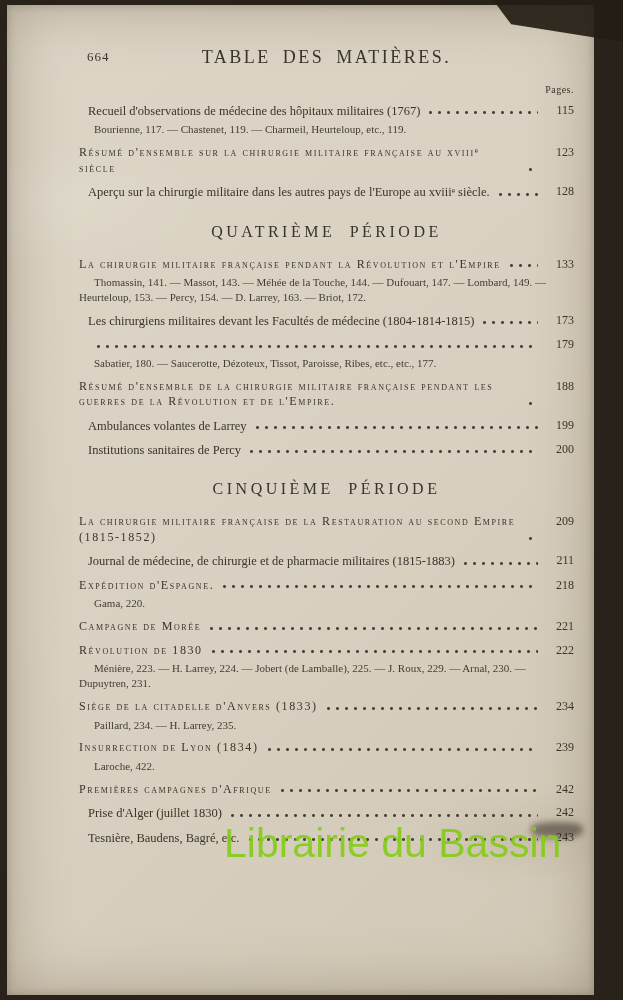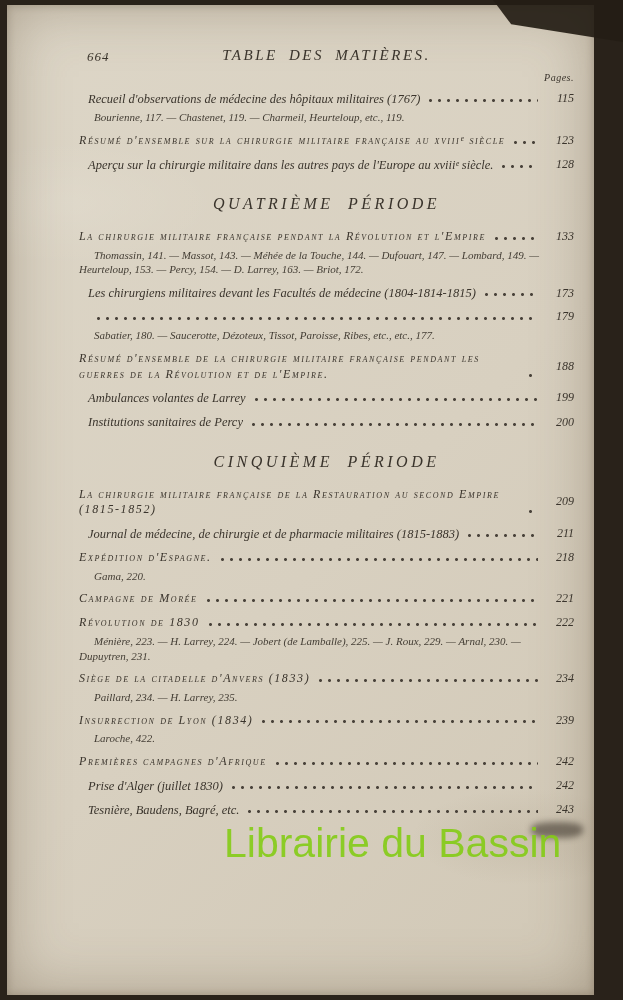--- a/index.html
+++ b/index.html
@@ -12,21 +12,20 @@
     font-family: "Liberation Serif", serif;
   }
   .paper {
     position: absolute;
     left: 7px; top: 5px; right: 29px; bottom: 5px;
     background:
       radial-gradient(ellipse 160px 70px at 88% 84%, rgba(110,90,60,.10), rgba(0,0,0,0) 70%),
       radial-gradient(ellipse 220px 90px at 10% 20%, rgba(255,255,250,.10), rgba(0,0,0,0) 70%),
       linear-gradient(135deg, #ddd6c7 0%, #d8d0c0 55%, #d1c8b6 100%);
     box-shadow: inset 0 0 60px rgba(96,78,55,.38), inset 0 0 8px rgba(60,45,30,.28);
-    font-style: italic;
   }
   .cover-corner {
     position: absolute;
     top: 0; right: 0;
     width: 130px; height: 42px;
     background: #241d15;
     clip-path: polygon(0 0, 100% 0, 100% 100%, 14% 58%);
     opacity: .92;
   }
   .content {
@@ -34,33 +33,33 @@
     left: 72px; right: 20px; top: 42px;
     color: #3a342c;
   }
   .header { position: relative; height: 20px; }
   .folio {
     position: absolute; left: 8px; top: 2px;
     font-size: 13px; letter-spacing: 1px;
   }
   .title {
     text-align: center;
-    font-size: 15px;
+    font-size: 18px;
     letter-spacing: 2.5px;
     word-spacing: 5px;
   }
   .pages-label {
     text-align: right;
     font-size: 10px;
-    margin-top: 5px;
+    margin-top: 17px;
     letter-spacing: .5px;
   }
   .entry {
     display: flex;
-    align-items: center;
+    align-items: flex-start;
     margin-top: 8px;
     font-size: 12.5px;
     line-height: 1.3;
   }
   .entry.plain { padding-left: 9px; }
   .entry.caps .t {
     font-variant: small-caps;
     letter-spacing: 1.6px;
     font-size: 12px;
   }

